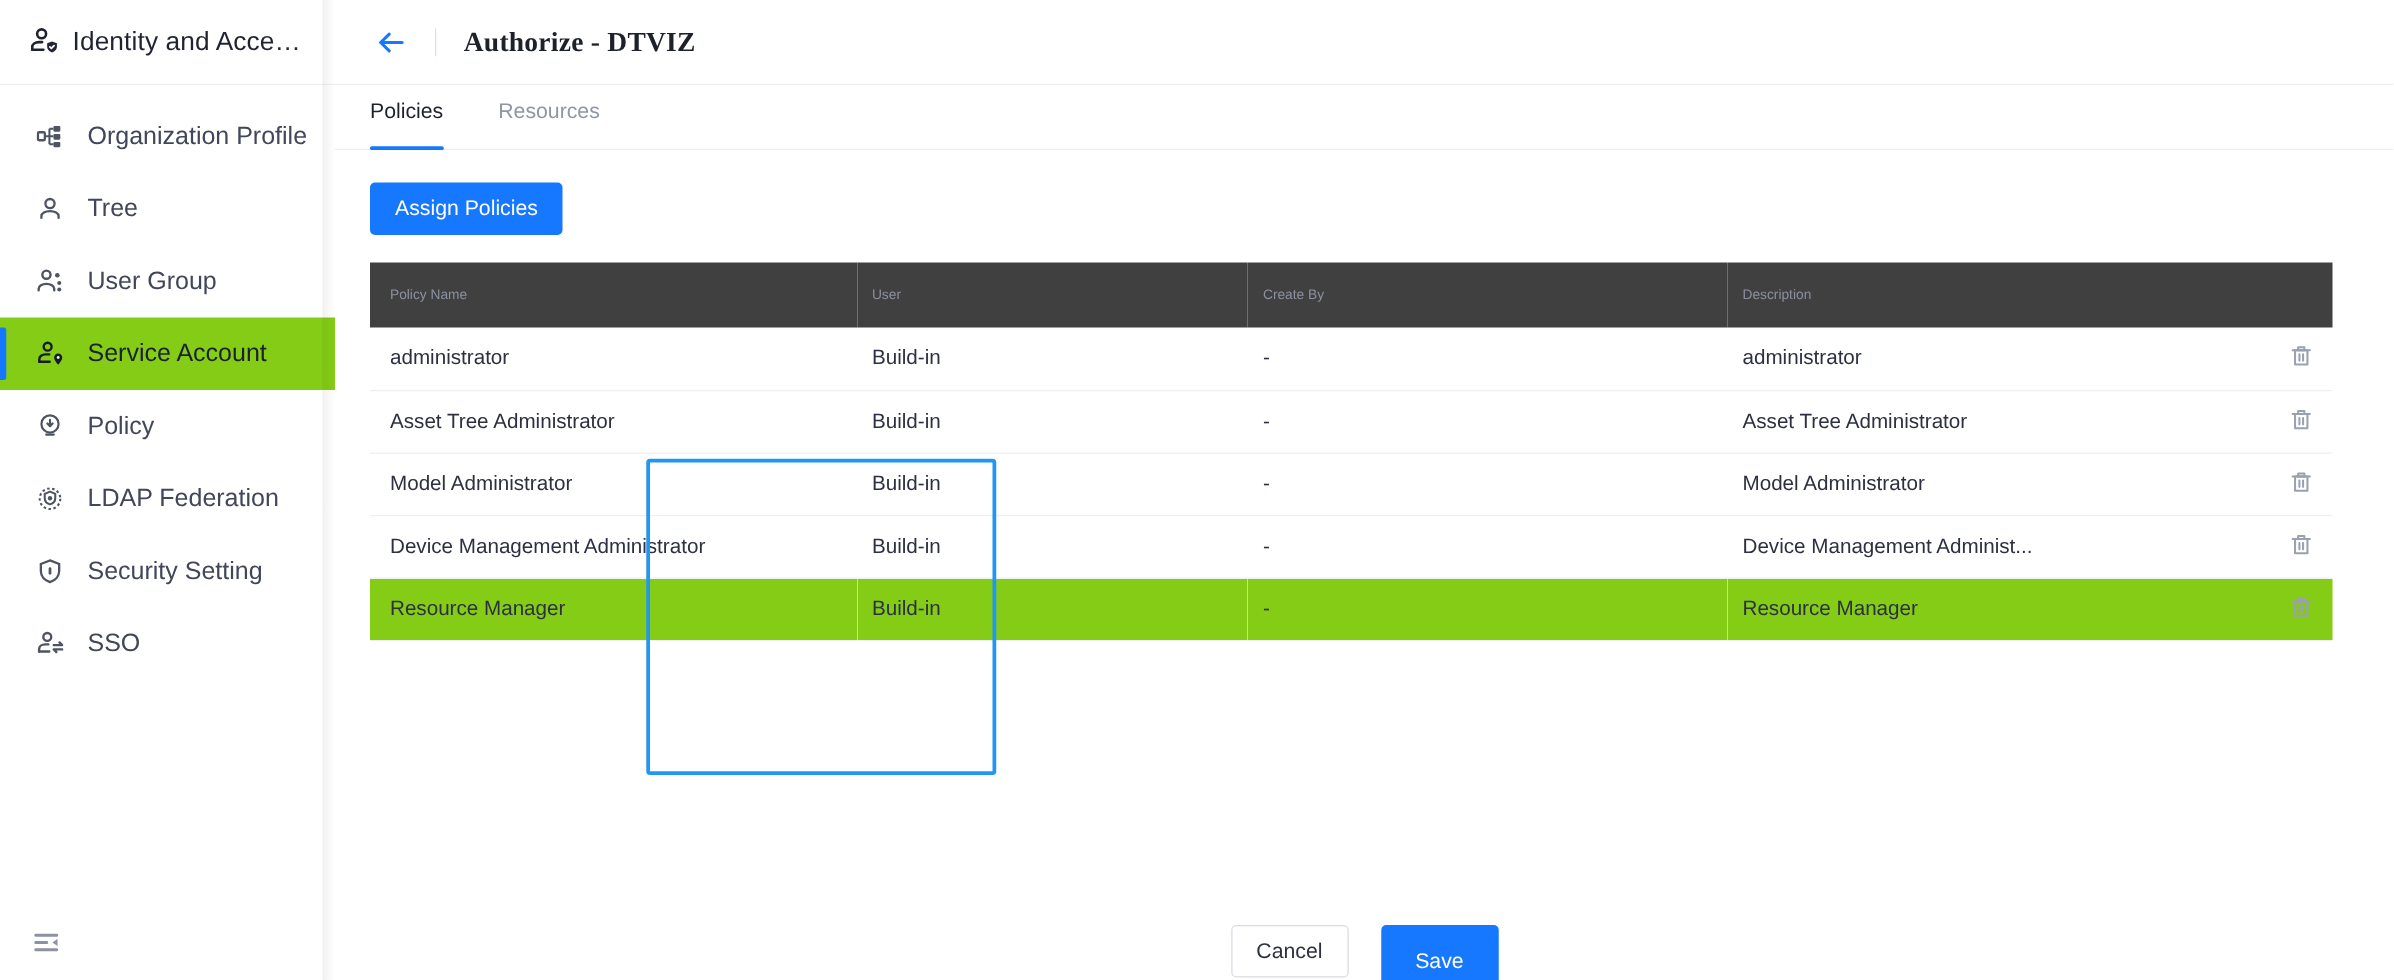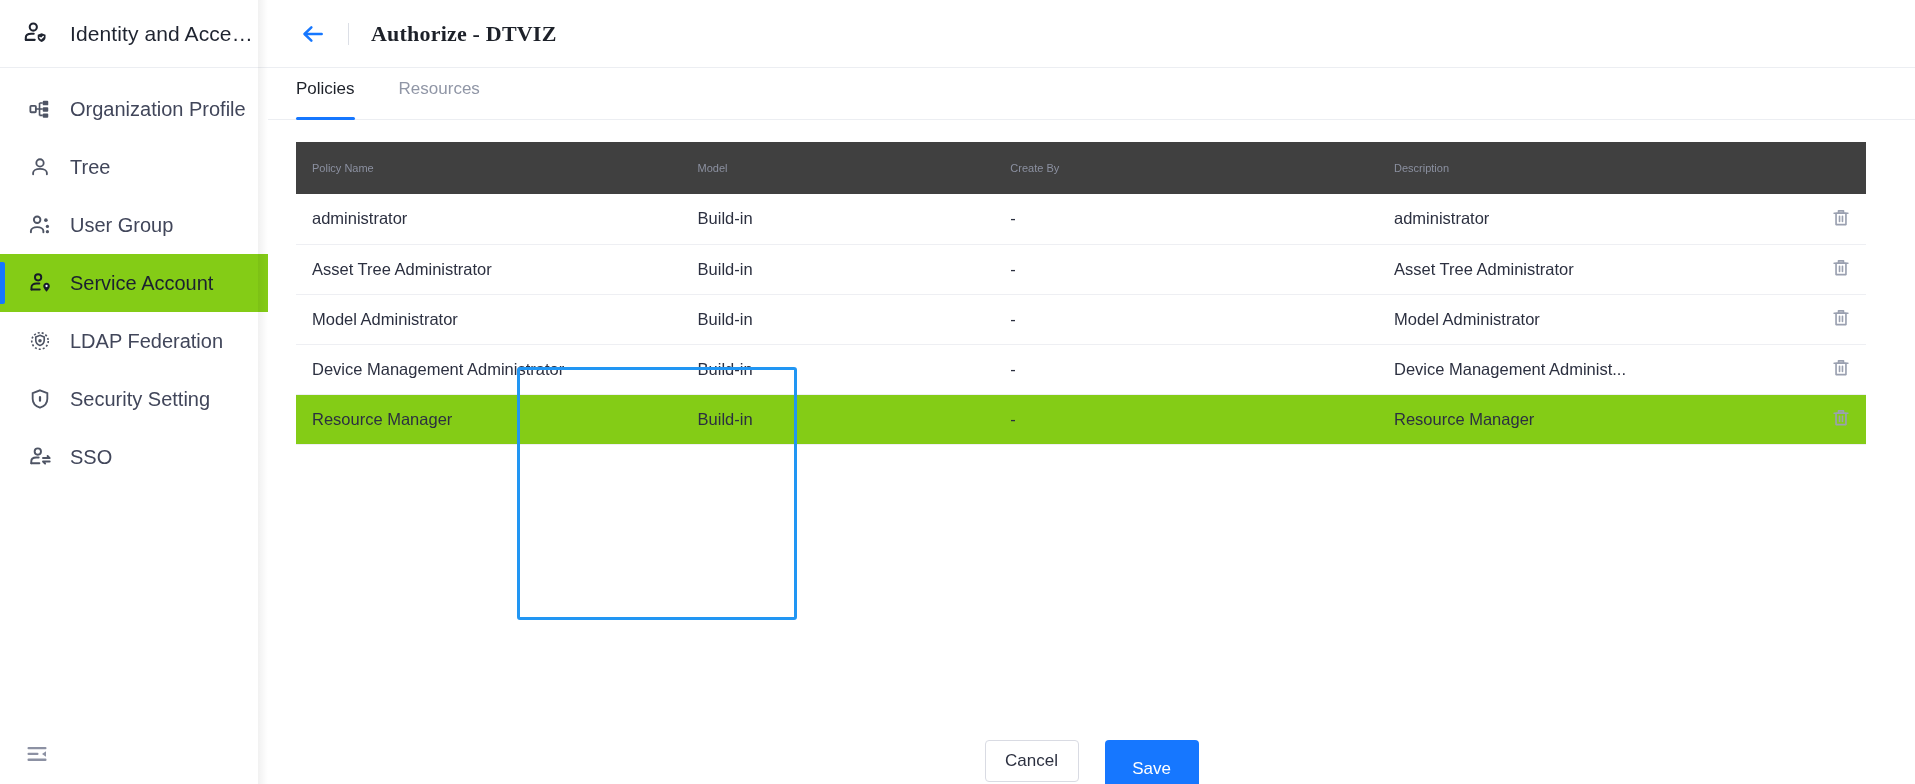--- a/index.html
+++ b/index.html
@@ -36,21 +36,21 @@
     top: 0; right: 0;
     width: 10px; height: 784px;
     background: linear-gradient(to right, rgba(0,0,0,0.055), rgba(0,0,0,0));
     pointer-events: none;
   }
 
   .sidebar-header {
     height: 68px;
     display: flex;
     align-items: center;
-    gap: 20px;
+    gap: 8px;
     padding-left: 22px;
     border-bottom: 1px solid #eceef2;
     flex-shrink: 0;
   }
   .sidebar-header .sh-icon {
     width: 28px; height: 28px;
     display: flex; align-items: center; justify-content: center;
     color: #1f2430;
     flex-shrink: 0;
   }
@@ -372,20 +372,30 @@
             <circle cx="9.5" cy="5.6" r="3.3" fill="none" stroke="currentColor" stroke-width="2"></circle>
             <path d="M2.6 18.2v-2.4c0-2.2 2.1-3.8 5.2-3.8h3" fill="none" stroke="currentColor" stroke-width="2" stroke-linecap="round"></path>
             <path d="M2.6 18.2h8.6" fill="none" stroke="currentColor" stroke-width="2" stroke-linecap="round"></path>
             <path d="M18.3 11.3c-1.9 0-3.4 1.5-3.4 3.4 0 2.5 3.4 6 3.4 6s3.4-3.5 3.4-6c0-1.9-1.5-3.4-3.4-3.4z"></path>
             <circle cx="18.3" cy="14.6" r="1.2" fill="#e9f1fe"></circle>
           </svg>
         </span>
         <span class="nav-label">Service Account</span>
       </div>
 
+      <div class="nav-item">
+        <span class="nav-icon">
+          <svg width="22" height="22" viewBox="0 0 24 24" fill="none" stroke="currentColor" stroke-width="1.9">
+            <circle cx="12" cy="10" r="7.5"></circle>
+            <path d="M12 6.5v5.5M9.7 9.6L12 12l2.3-2.4" stroke-linecap="round" stroke-linejoin="round"></path>
+            <path d="M8.7 19.3h6.6" stroke-linecap="round"></path>
+          </svg>
+        </span>
+        <span class="nav-label">Policy</span>
+      </div>
 
       <div class="nav-item">
         <span class="nav-icon">
           <svg width="22" height="22" viewBox="0 0 24 24" fill="none" stroke="currentColor" stroke-width="1.8">
             <circle cx="12" cy="12" r="9" stroke-dasharray="2.2 2.2"></circle>
             <path d="M12 5.8l4.6 1.9v3.6c0 2.7-2 4.8-4.6 5.6-2.6-0.8-4.6-2.9-4.6-5.6V7.7z"></path>
             <circle cx="12" cy="11.6" r="1.9" fill="currentColor" stroke="none"></circle>
           </svg>
         </span>
         <span class="nav-label">LDAP Federation</span>
@@ -440,34 +450,35 @@
       <h1 class="page-title">Authorize - DTVIZ</h1>
     </div>
 
     <div class="tabs">
       <div class="tab active">Policies</div>
       <div class="tab">Resources</div>
     </div>
 
     <div class="content">
 
+      <button class="assign-btn">Assign Policies</button>
 
       <div class="table-wrap">
         <table class="policy-table">
           <colgroup>
             <col class="col-name">
               <col class="col-type">
               <col class="col-createby">
               <col class="col-desc">
               <col class="col-action">
           </colgroup>
           <thead>
             <tr>
               <th>Policy Name</th>
-              <th>Model</th>
+              <th>User</th>
               <th>Create By</th>
               <th>Description</th>
               <th></th>
             </tr>
           </thead>
           <tbody>
 
             <tr>
               <td>administrator</td>
               <td>Build-in</td>

